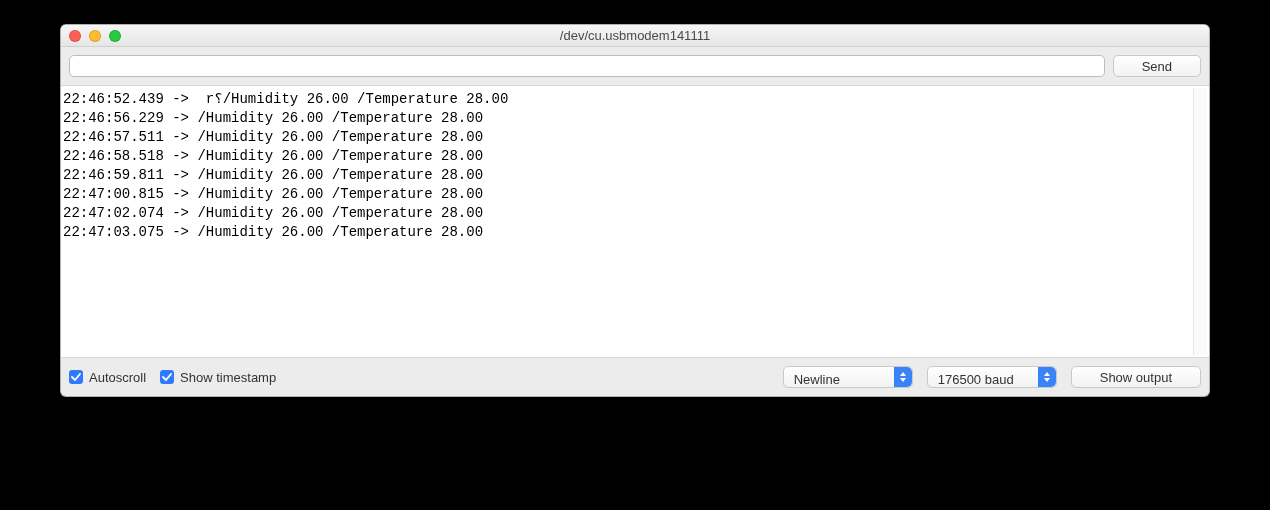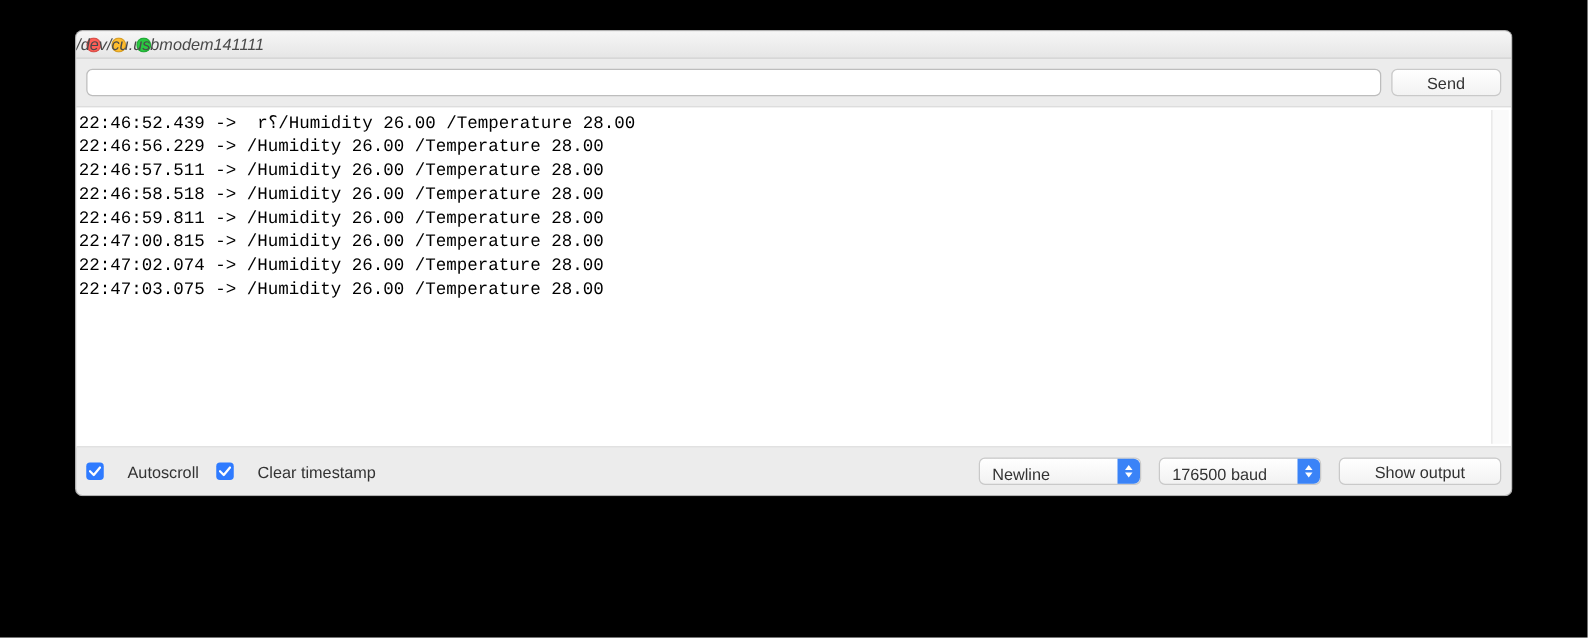--- a/index.html
+++ b/index.html
@@ -38,25 +38,24 @@
     .tl {
       width: 12px; height: 12px; border-radius: 50%;
       border: 0.5px solid rgba(0,0,0,0.15);
     }
     .tl-close { background: #ff5f57; }
     .tl-min   { background: #ffbd2e; }
     .tl-max   { background: #28c940; }
     .title {
       position: absolute;
       left: 0; right: 0;
-      text-align: left;
+      text-align: center;
       font-size: 13px;
       color: #4a4a4a;
       pointer-events: none;
-      font-style: italic;
     }
     .toolbar {
       padding: 8px;
       background: #ececec;
       border-bottom: 1px solid #d7d7d7;
       display: flex;
       gap: 8px;
     }
     .cmd-input {
       flex: 1;
@@ -105,21 +104,21 @@
       padding: 8px;
       display: flex;
       align-items: center;
       gap: 14px;
       font-size: 13px;
       color: #333;
     }
     .checkbox {
       display: flex;
       align-items: center;
-      gap: 19px;
+      gap: 6px;
       cursor: pointer;
     }
     .cb-box {
       width: 14px; height: 14px;
       border-radius: 3px;
       background: #2f7bff;
       display: flex;
       align-items: center;
       justify-content: center;
     }
@@ -201,21 +200,21 @@
       </span>
       <span>Autoscroll</span>
     </label>
 
     <label class="checkbox">
       <span class="cb-box">
         <svg viewBox="0 0 10 10">
             <path d="M1 5 L4 8 L9 2" stroke="#fff" stroke-width="1.8" fill="none" stroke-linecap="round" stroke-linejoin="round"></path>
           </svg>
       </span>
-      <span>Clear timestamp</span>
+      <span>Show timestamp</span>
     </label>
 
     <div class="spacer"></div>
 
     <div class="select">
       <span>Newline</span>
       <span class="stepper">
         <span class="arrow-up"></span>
           <span class="arrow-down"></span>
       </span>

